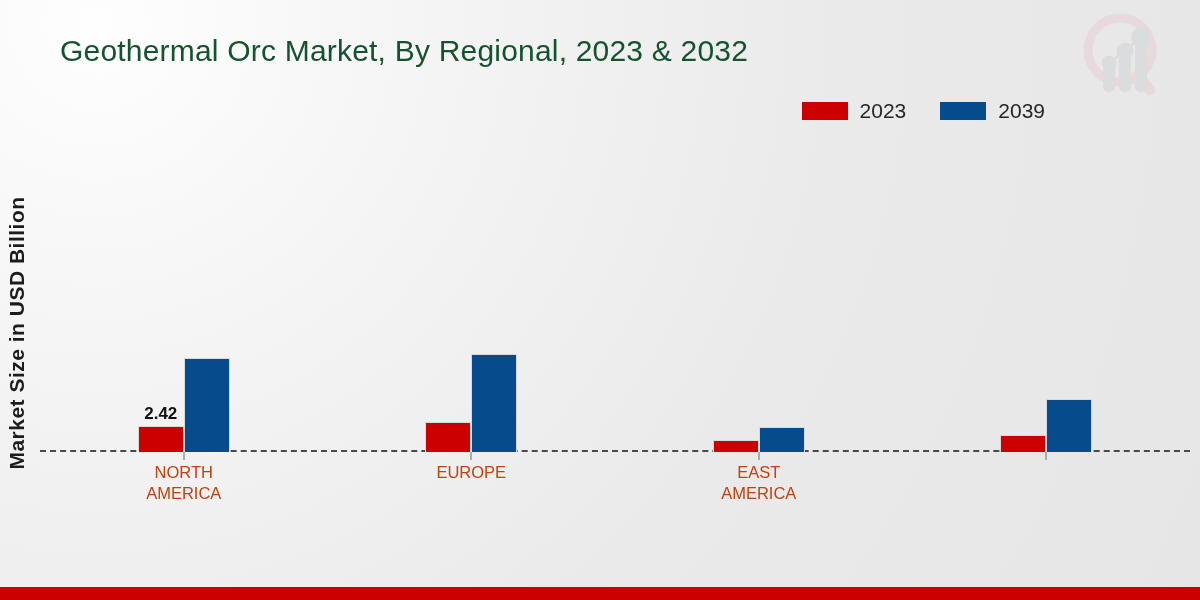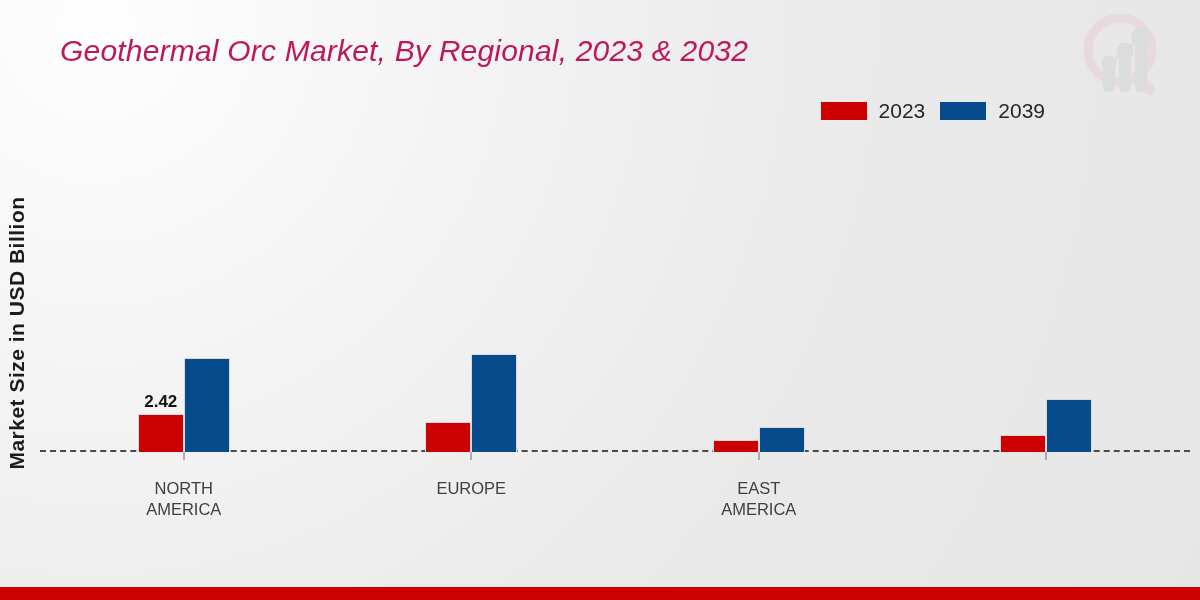--- a/index.html
+++ b/index.html
@@ -12,44 +12,43 @@
     overflow:hidden;
   }
 
   
   .title {
     position:absolute;
     left:60px;
     top:34px;
     font-size:30px;
     font-weight:400;
-    color:#be185d;
+    color:#14532d;
     letter-spacing:0.2px;
     white-space:nowrap;
-    font-style:italic;
   }
 
   
   .watermark {
     position:absolute;
     right:22px;
     top:6px;
     width:110px;
     height:96px;
     opacity:0.5;
   }
 
   
   .legend {
     position:absolute;
     right:155px;
     top:100px;
     display:flex;
     align-items:center;
-    gap:15px;
+    gap:34px;
   }
   .legend-item { display:flex; align-items:center; gap:12px; }
   .legend-swatch { width:46px; height:18px; display:block; }
   .legend-label {
     font-size:21px;
     color:#262626;
     line-height:1;
   }
 
   
@@ -132,25 +131,25 @@
     width:1px;
     height:8px;
     background:#6d6d6d;
     transform:translateX(-50%);
   }
   .cat-label {
     position:absolute;
     top:100%;
     left:50%;
     transform:translateX(-50%);
-    margin-top:26px;
+    margin-top:10px;
     text-align:center;
     font-size:16.5px;
     line-height:1.25;
-    color:#404040;
+    color:#c2410c;
     white-space:pre-line;
   }
 
   
   .footer-bar {
     position:absolute;
     left:0;
     bottom:0;
     width:1200px;
     height:13px;
@@ -193,21 +192,21 @@
 
 <div class="y-axis-title">
   <span>Market Size in USD Billion</span>
 </div>
 
 <div class="plot">
   <div class="baseline"></div>
   <div class="groups" id="groups">
       <div class="group">
         <div class="bars">
-          <div class="bar red" style="height: 38px; background: rgb(204, 0, 0);">
+          <div class="bar red" style="height: 26px; background: rgb(204, 0, 0);">
             <span class="bar-value">2.42</span>
           </div>
           <div class="bar blue" style="height: 93.808px; background: rgb(6, 76, 140);"></div>
         </div>
         <div class="tick"></div>
         <div class="cat-label">NORTH
 AMERICA</div>
       </div>
       <div class="group">
         <div class="bars">

